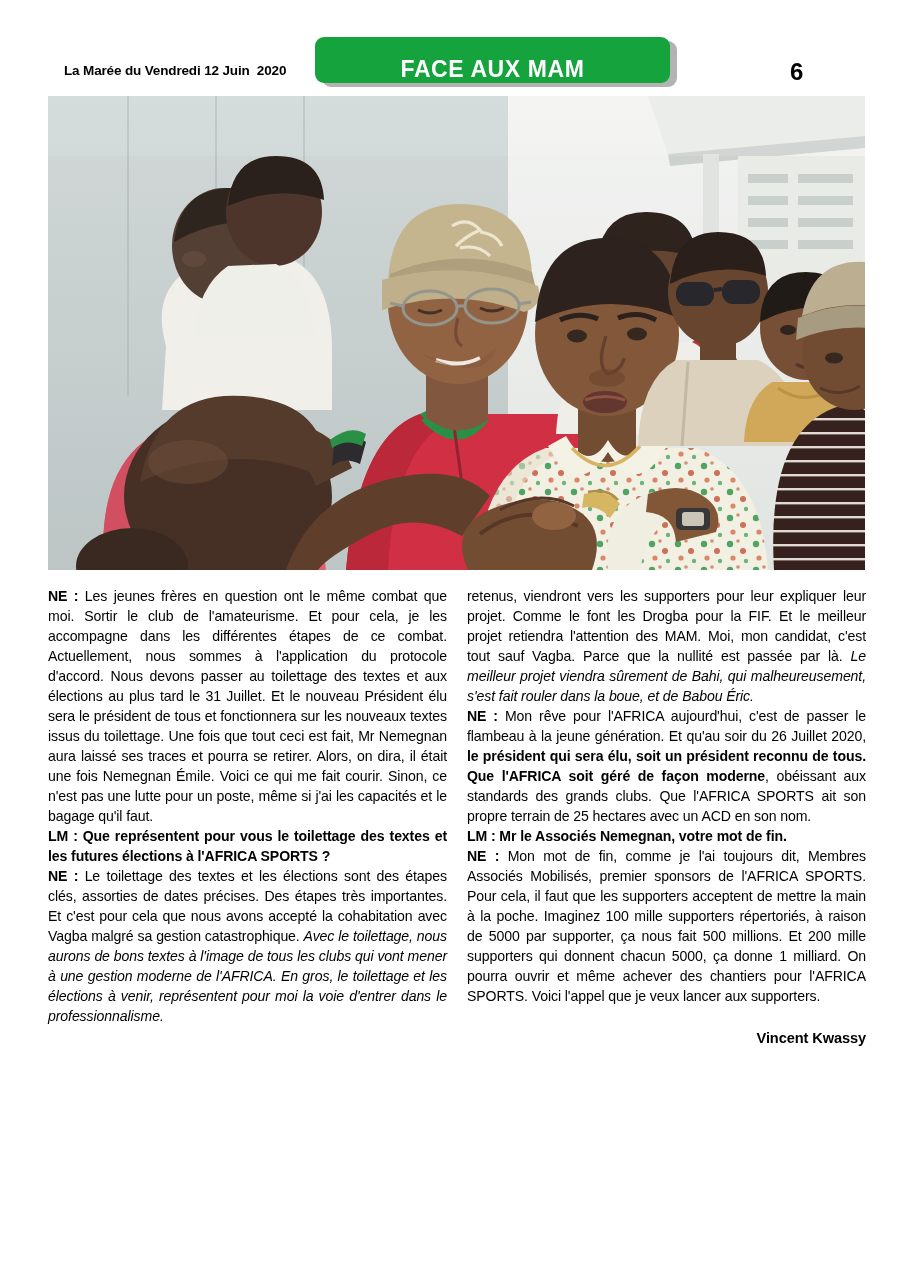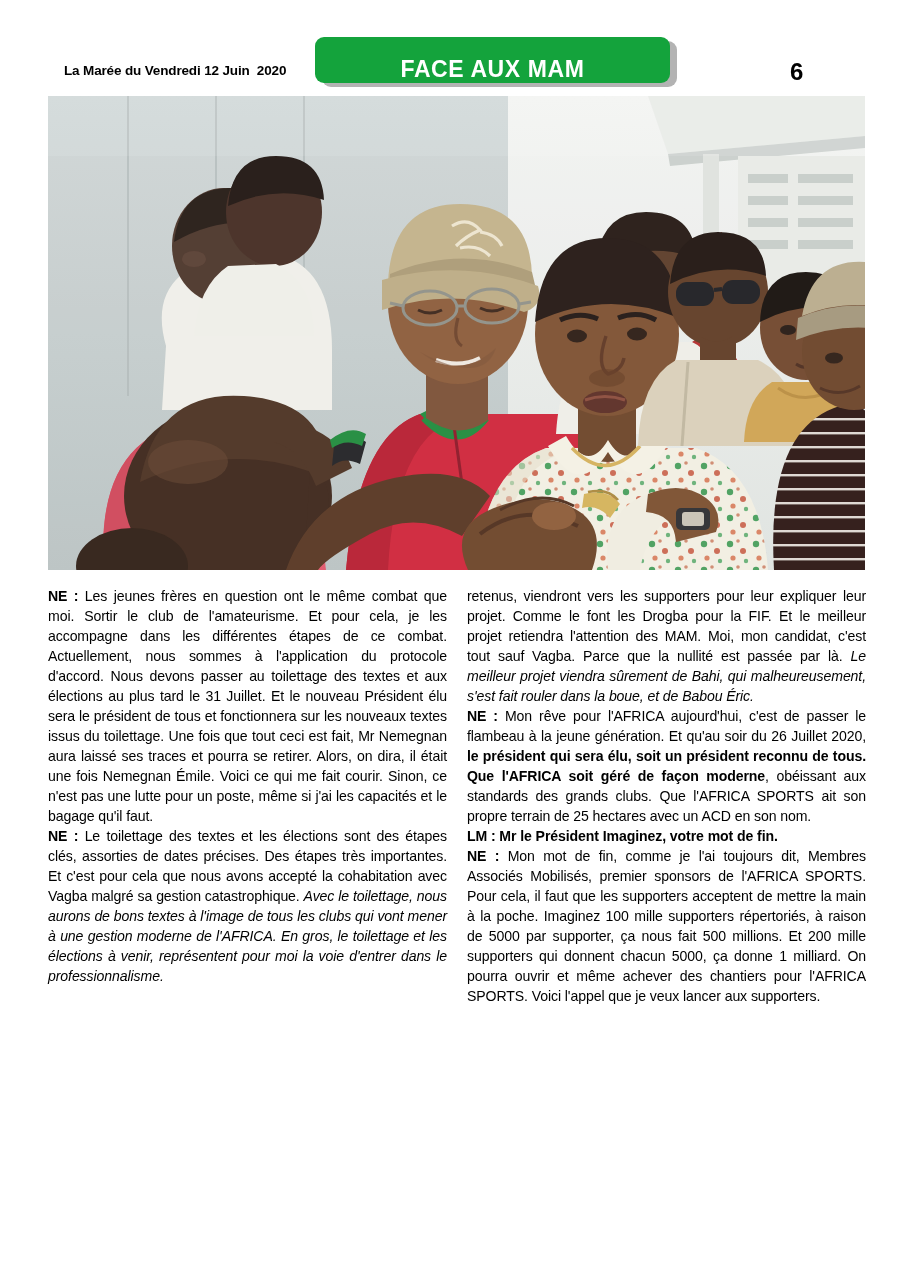--- a/index.html
+++ b/index.html
@@ -370,21 +370,23 @@
     </g>
 
     <rect x="0" y="0" width="817" height="474" fill="#ffffff" opacity="0.06"></rect>
     <rect x="0" y="0" width="817" height="60" fill="#ffffff" opacity="0.10"></rect>
   </svg>
 </div>
 
 <div class="columns">
   <div class="col col-left">
       <div class="p"><b>NE : </b><span>Les jeunes frères en question ont le même combat que moi. Sortir le club de l'amateurisme. Et pour cela, je les accompagne dans les différentes étapes de ce combat. Actuellement, nous sommes à l'application du protocole d'accord. Nous devons passer au toilettage des textes et aux élections au plus tard le 31 Juillet. Et le nouveau Président élu sera le président de tous et fonctionnera sur les nouveaux textes issus du toilettage. Une fois que tout ceci est fait, Mr Nemegnan aura laissé ses traces et pourra se retirer. Alors, on dira, il était une fois Nemegnan Émile. Voici ce qui me fait courir. Sinon, ce n'est pas une lutte pour un poste, même si j'ai les capacités et le bagage qu'il faut.</span></div>
+      <div class="p"><b>LM : Que représentent pour vous le toilettage des textes et les futures élections à l'AFRICA SPORTS ?</b></div>
       <div class="p"><b>NE : </b><span>Le toilettage des textes et les élections sont des étapes clés, assorties de dates précises. Des étapes très importantes. Et c'est pour cela que nous avons accepté la cohabitation avec Vagba malgré sa gestion catastrophique. </span><i>Avec le toilettage, nous aurons de bons textes à l'image de tous les clubs qui vont mener à une gestion moderne de l'AFRICA. En gros, le toilettage et les élections à venir, représentent pour moi la voie d'entrer dans le professionnalisme.</i></div>
     </div>
   <div class="col col-right">
     <div class="p"><span>retenus, viendront vers les supporters pour leur expliquer leur projet. Comme le font les Drogba pour la FIF. Et le meilleur projet retiendra l'attention des MAM. Moi, mon candidat, c'est tout sauf Vagba. Parce que la nullité est passée par là. </span><i>Le meilleur projet viendra sûrement de Bahi, qui malheureusement, s'est fait rouler dans la boue, et de Babou Éric.</i></div>
       <div class="p"><b>NE : </b><span>Mon rêve pour l'AFRICA aujourd'hui, c'est de passer le flambeau à la jeune génération. Et qu'au soir du 26 Juillet 2020, </span><b>le président qui sera élu, soit un président reconnu de tous. Que l'AFRICA soit géré de façon moderne</b><span>, obéissant aux standards des grands clubs. Que l'AFRICA SPORTS ait son propre terrain de 25 hectares avec un ACD en son nom.</span></div>
-      <div class="p"><b>LM : Mr le Président Imaginez, votre mot de fin.</b></div>
+      <div class="p"><b>LM : Mr le Associés Nemegnan, votre mot de fin.</b></div>
       <div class="p"><b>NE : </b><span>Mon mot de fin, comme je l'ai toujours dit, Membres Associés Mobilisés, premier sponsors de l'AFRICA SPORTS. Pour cela, il faut que les supporters acceptent de mettre la main à la poche. Imaginez 100 mille supporters répertoriés, à raison de 5000 par supporter, ça nous fait 500 millions. Et 200 mille supporters qui donnent chacun 5000, ça donne 1 milliard. On pourra ouvrir et même achever des chantiers pour l'AFRICA SPORTS. Voici l'appel que je veux lancer aux supporters.</span></div>
+      <div class="byline">Vincent Kwassy</div>
   </div>
 </div>
 
 </body></html>

